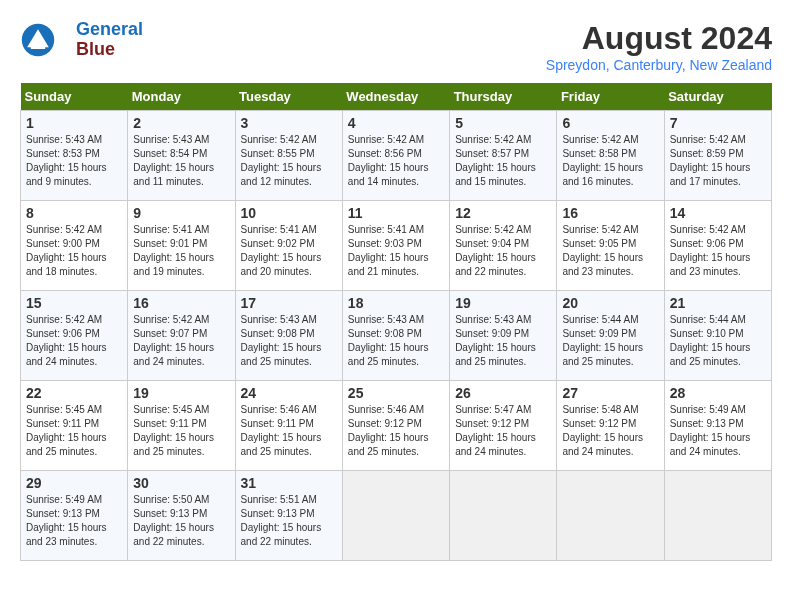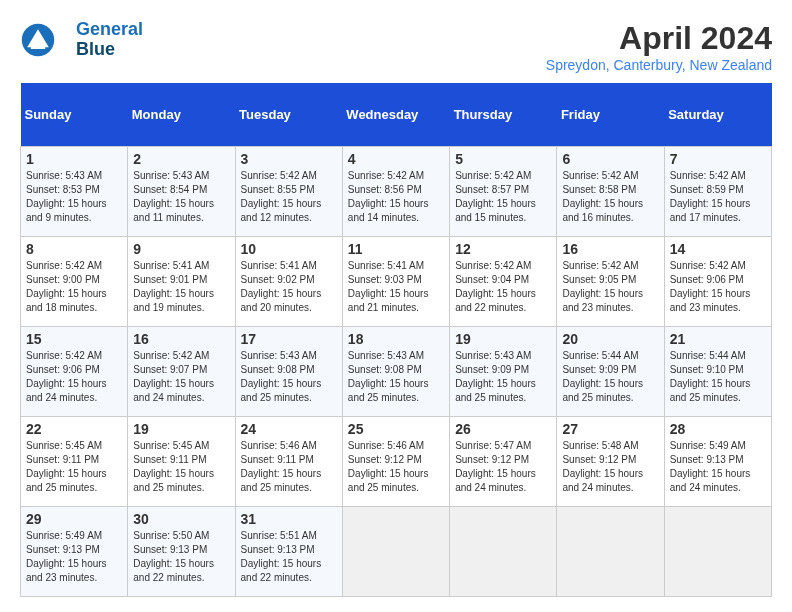--- a/index.html
+++ b/index.html
@@ -45,23 +45,23 @@
     .location {
       font-size: 14px;
       color: #3b82f6;
     }
     table {
       width: 100%;
       border-collapse: collapse;
       font-size: 11px;
     }
     thead tr th {
-      background-color: #1d4ed8;
+      background-color: #4d7c0f;
       color: #fff;
-      padding: 24px 4px;
+      padding: 6px 4px;
       text-align: left;
       font-size: 13px;
       font-weight: bold;
     }
     tbody tr td {
       border: 1px solid #ccc;
       vertical-align: top;
       padding: 4px 5px;
       min-height: 80px;
       height: 90px;
@@ -94,25 +94,25 @@
 
 <div class="header">
   <div class="logo">
     <svg class="logo-icon" viewBox="0 0 40 40">
       <circle cx="20" cy="20" r="18" fill="#1a6fba"></circle>
       <polygon points="20,8 32,28 8,28" fill="white"></polygon>
       <rect x="12" y="22" width="16" height="8" fill="white"></rect>
     </svg>
     <div class="logo-text">
       <div><span>General</span></div>
-      <div><span style="color:#0c4a6e">Blue</span></div>
+      <div><span style="color:#7f1d1d">Blue</span></div>
     </div>
   </div>
   <div class="title-block">
-    <div class="month-title">April 2024</div>
+    <div class="month-title">August 2024</div>
     <div class="location">Spreydon, Canterbury, New Zealand</div>
   </div>
 </div>
 
 <table>
   <thead>
     <tr>
     <th>Sunday</th>
         <th>Monday</th>
         <th>Tuesday</th>

